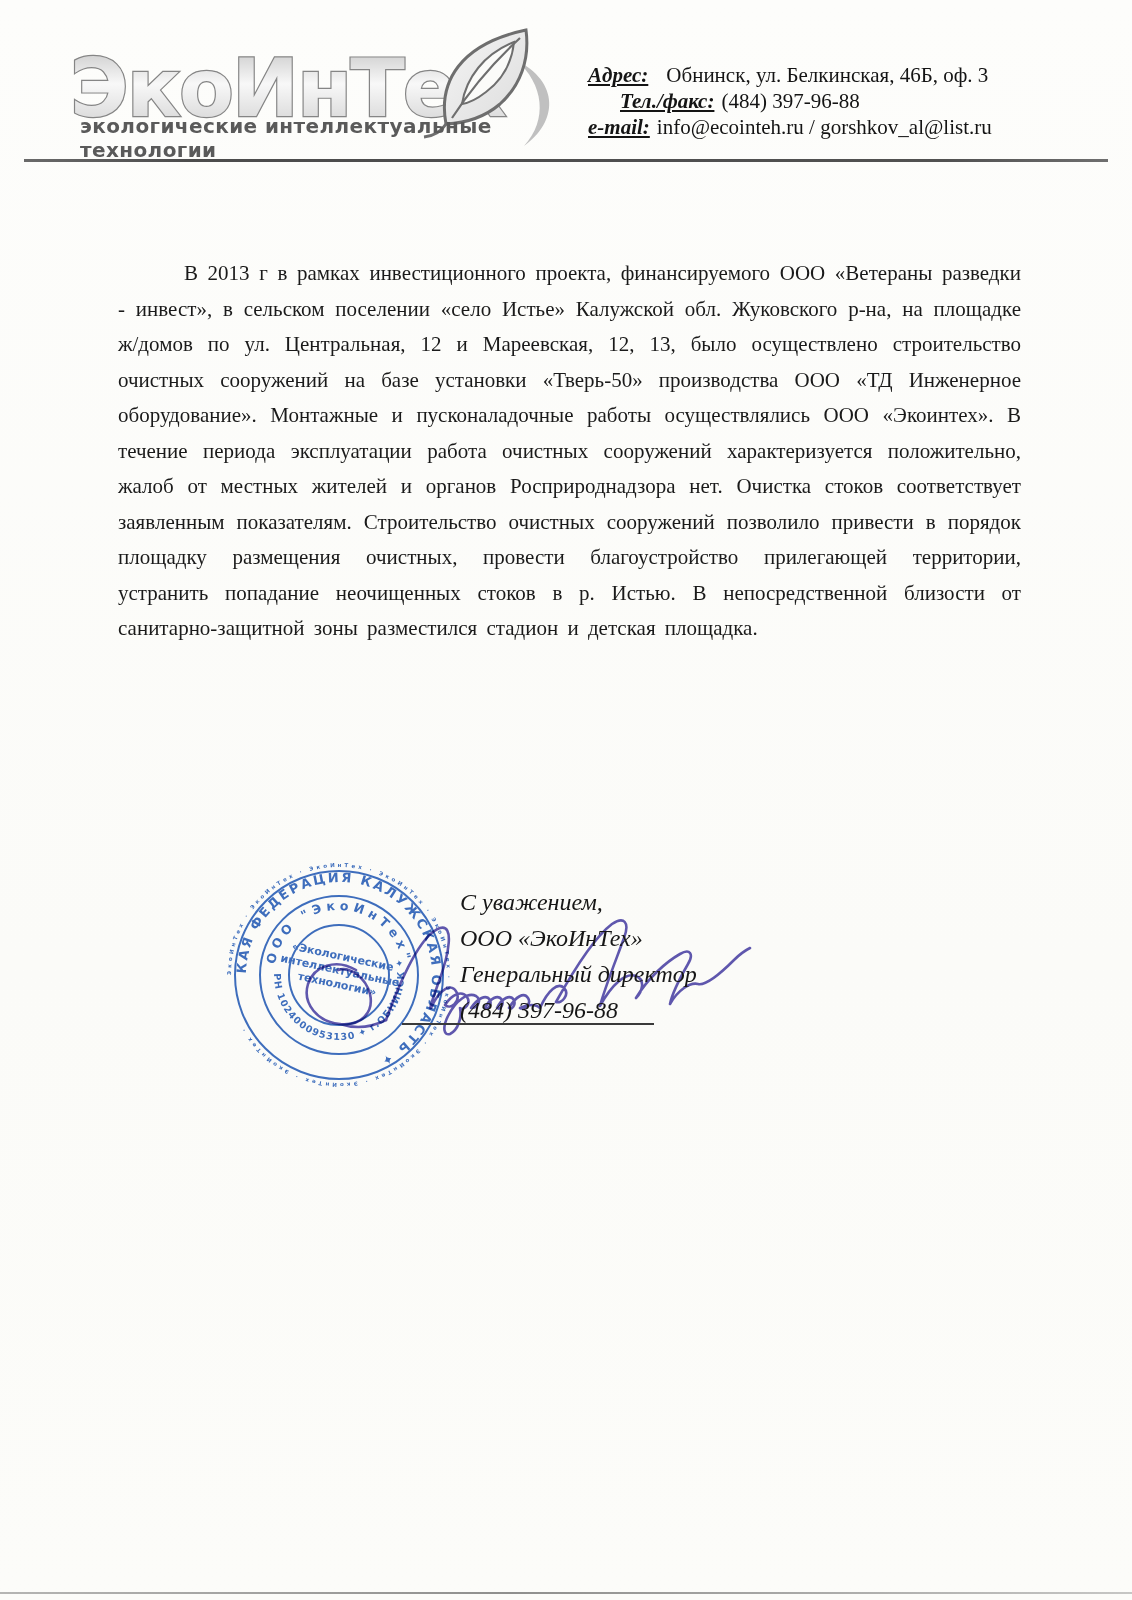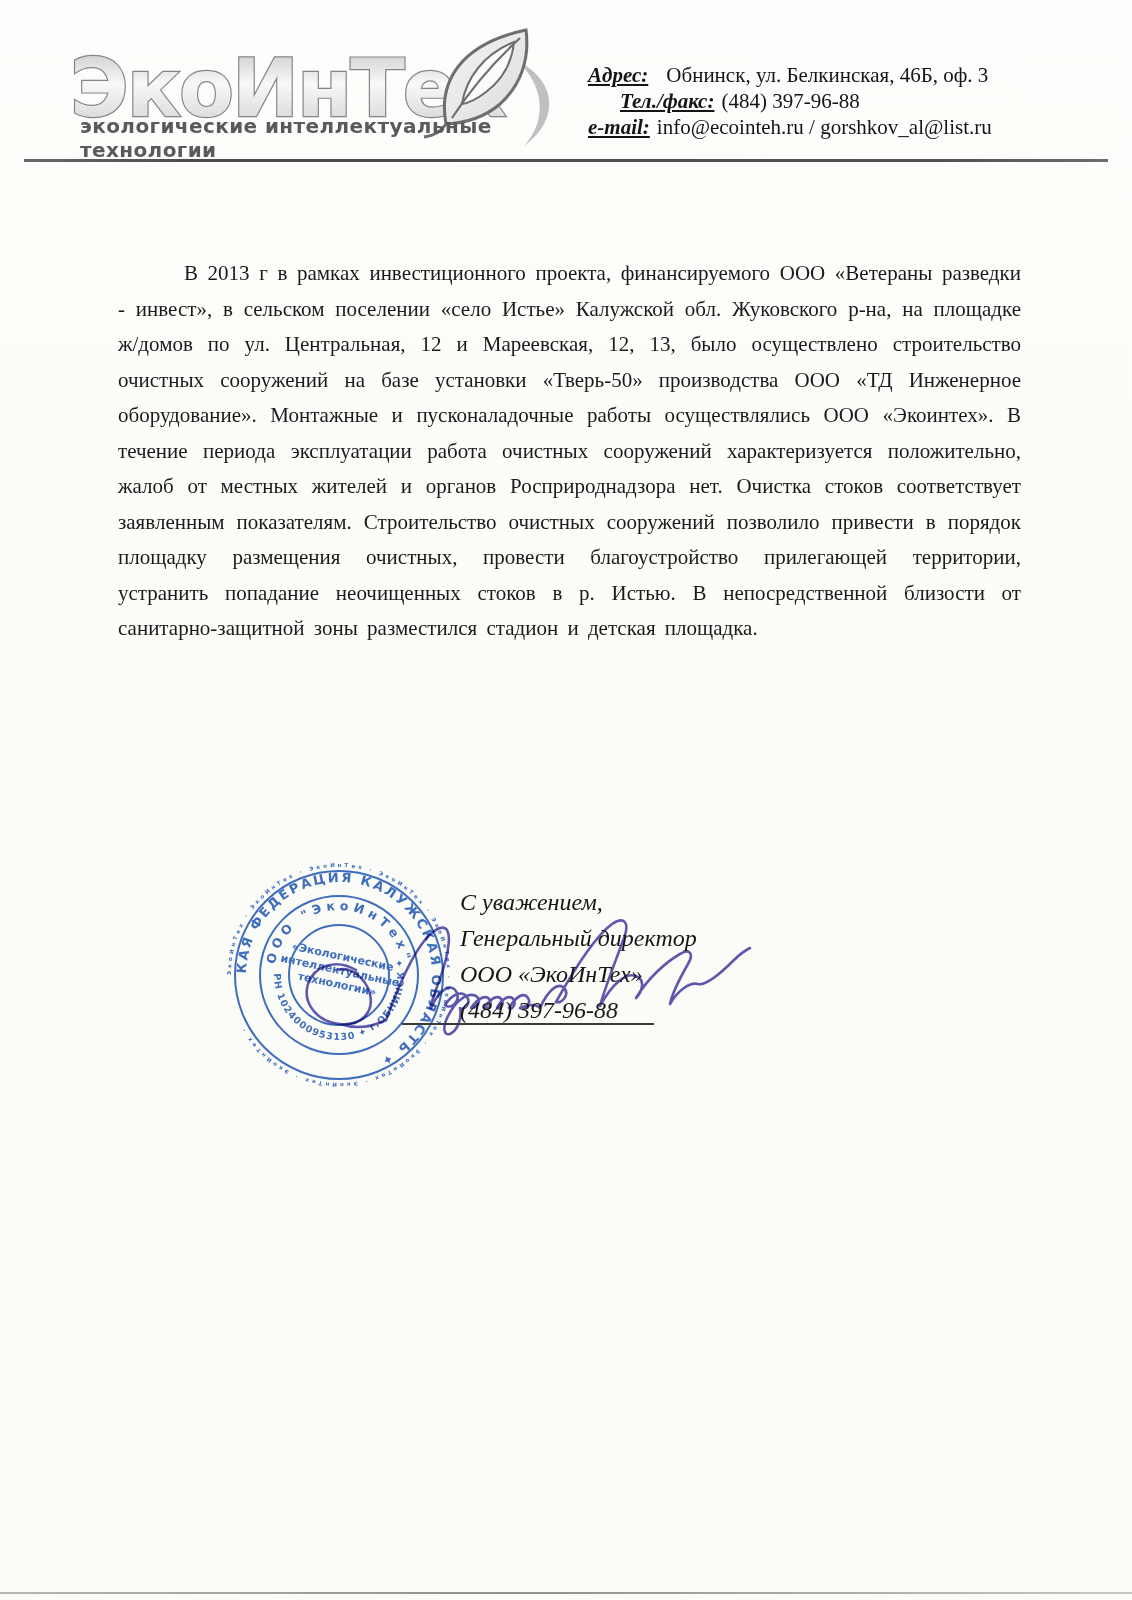--- a/index.html
+++ b/index.html
@@ -147,19 +147,19 @@
              C258,82 268,74 274,80 C280,86 272,96 266,94
              C286,58 306,28 322,16 C334,8 340,14 334,30 C326,52 314,82 310,98
              C322,76 336,64 346,68 C356,72 352,84 346,90
              C358,70 376,54 390,46 C400,40 404,46 398,56 C390,70 382,86 380,96
              C388,82 400,74 408,76 C416,78 430,66 444,52 C450,46 456,42 460,40"></path>
   </svg>
   <div class="sig-line"></div>
 
   <div class="signoff">
     <div>С уважением,</div>
+    <div>ООО «ЭкоИнТех»</div>
     <div>Генеральный директор</div>
-    <div>ООО «ЭкоИнТех»</div>
     <div>(484) 397-96-88</div>
   </div>
 
   <div class="scan-edge"></div>
 </div>
 
 </body></html>

